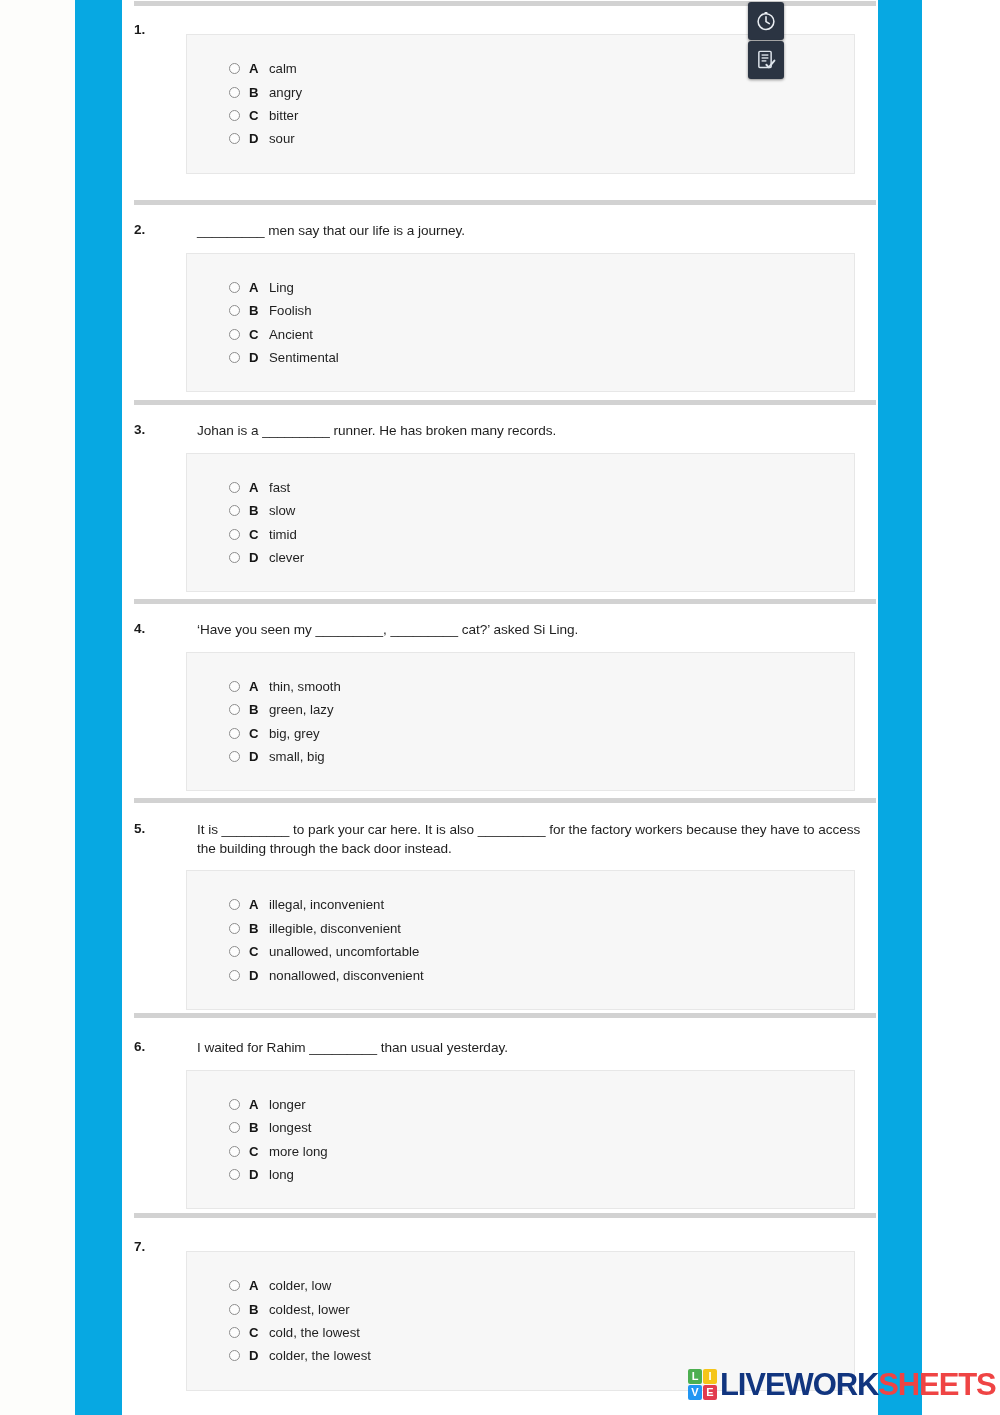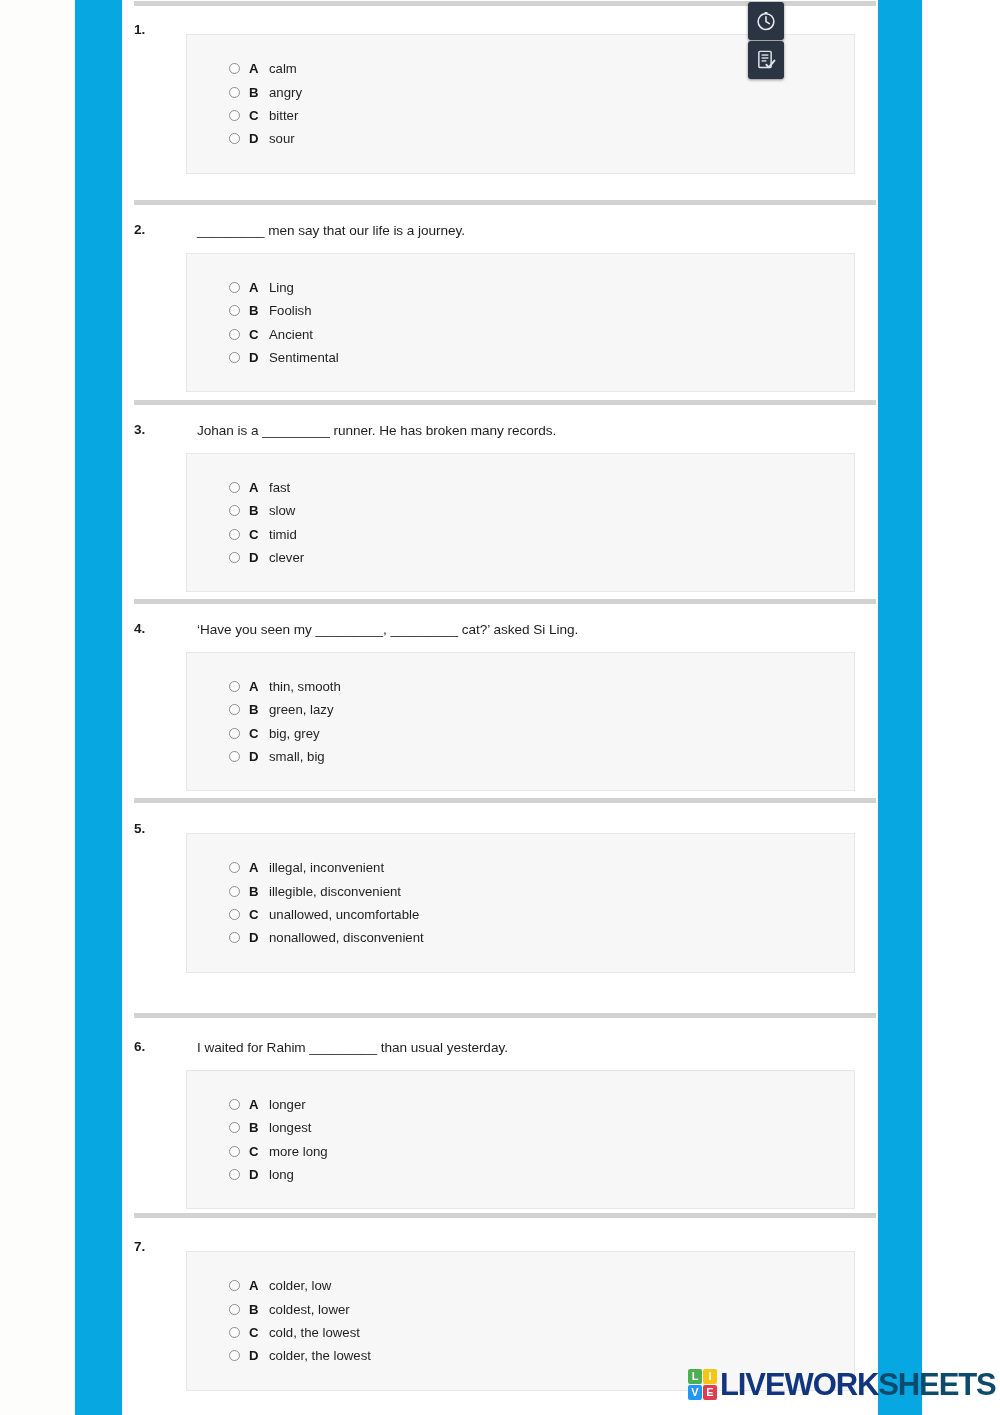--- a/index.html
+++ b/index.html
@@ -167,21 +167,21 @@
     line-height: 1;
   }
   .lw-word {
     font-size: 31px;
     font-weight: bold;
     letter-spacing: -1.1px;
     line-height: 31px;
     white-space: nowrap;
   }
   .lw-dark { color: #11357f; }
-  .lw-cyan { color: #0c4a6e; text-align: right; }
+  .lw-cyan { color: #ef4444; text-align: right; }
 </style>
 </head>
 <body>
 
 <div id="stage">
 
   <div class="gutter-left"></div>
   <div class="gutter-right"></div>
   <div class="rail rail-left"></div>
   <div class="rail rail-right"></div>
@@ -300,20 +300,21 @@
             <span class="radio"></span>
             <span class="opt-letter">D</span>
             <span class="opt-label">small, big</span>
           </div>
         </div>
       </div>
       <div class="sep" style="top: 798px;"></div>
       <div class="q" style="top: 821px;">
         <div class="q-head">
           <div class="q-num">5.</div>
+          <div class="q-text">It is _________ to park your car here. It is also _________ for the factory workers because they have to access the building through the back door instead.</div>
         </div>
         <div class="opt-box">
           <div class="opt-row">
             <span class="radio"></span>
             <span class="opt-letter">A</span>
             <span class="opt-label">illegal, inconvenient</span>
           </div>
           <div class="opt-row">
             <span class="radio"></span>
             <span class="opt-letter">B</span>

